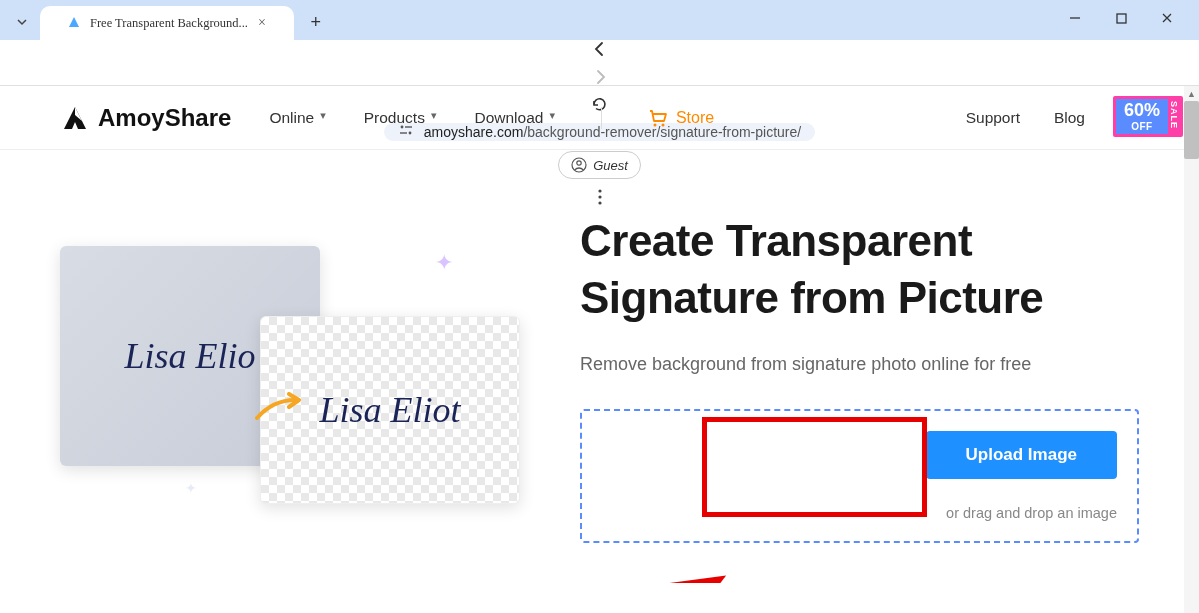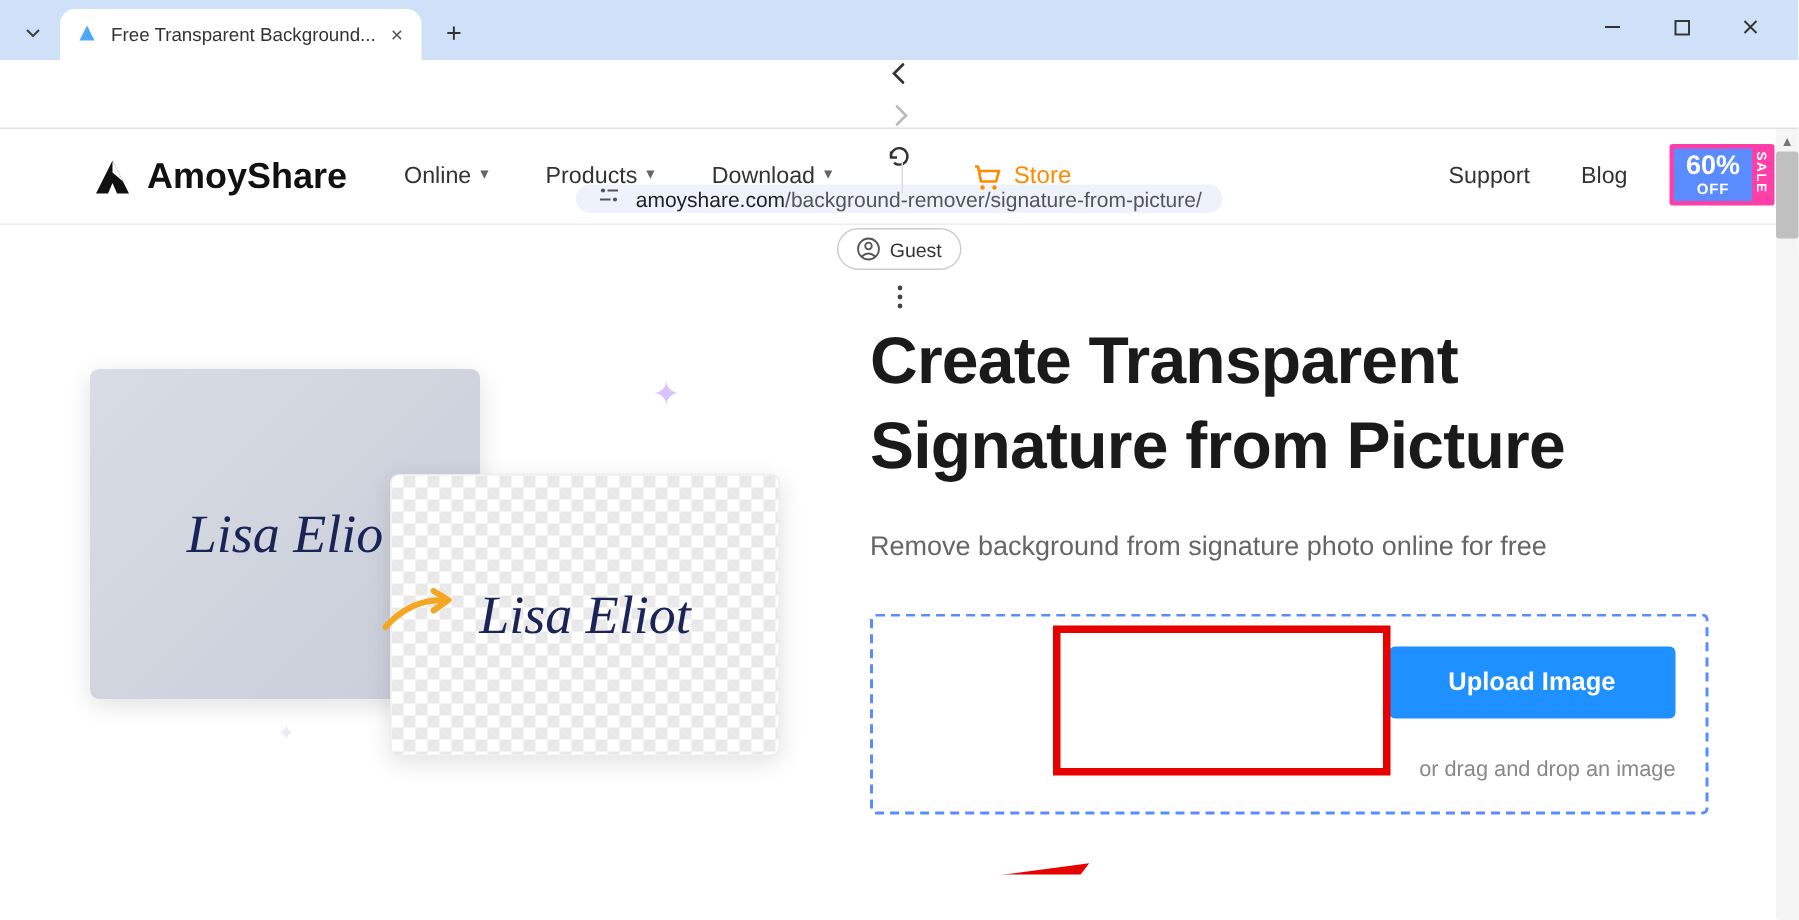--- a/index.html
+++ b/index.html
@@ -1,36 +1,36 @@
 <!DOCTYPE html>
 <html><head>
   <meta charset="utf-8">
   <style>
     * { margin: 0; padding: 0; box-sizing: border-box; }
     body { font-family: -apple-system, BlinkMacSystemFont, 'Segoe UI', Arial, sans-serif; background: #fff; overflow: hidden; }
 
     
     .browser-top { background: #cfe0f9; height: 40px; display: flex; align-items: flex-end; padding: 0 8px; }
     .tab-dropdown { width: 28px; height: 28px; display: flex; align-items: center; justify-content: center; margin-bottom: 4px; margin-right: 4px; cursor: pointer; }
-    .tab { background: #fff; border-radius: 10px 10px 0 0; height: 34px; display: flex; align-items: center; padding: 0 10px; min-width: 230px; gap: 8px; }
+    .tab { background: #fff; border-radius: 10px 10px 0 0; height: 34px; display: flex; align-items: center; padding: 0 26px; min-width: 230px; gap: 8px; font-family: Liberation Serif, serif; }
     .tab-favicon { width: 16px; height: 16px; display: flex; align-items: center; justify-content: center; }
     .tab-title { font-size: 12.5px; color: #333; flex: 1; white-space: nowrap; overflow: hidden; text-overflow: ellipsis; }
     .tab-close { color: #555; font-size: 14px; cursor: pointer; padding: 2px; }
     .new-tab { width: 28px; height: 28px; display: flex; align-items: center; justify-content: center; margin-left: 8px; margin-bottom: 4px; cursor: pointer; color: #333; font-size: 18px; }
     .window-controls { margin-left: auto; display: flex; gap: 18px; margin-bottom: 8px; padding-right: 10px; }
     .win-btn { width: 28px; height: 28px; display: flex; align-items: center; justify-content: center; cursor: pointer; }
 
     .toolbar { background: #fff; height: 46px; display: flex; align-items: center; padding: 0 10px; gap: 10px; border-bottom: 1px solid #e0e0e0; flex-direction: column; }
     .nav-btn { width: 30px; height: 30px; display: flex; align-items: center; justify-content: center; cursor: pointer; color: #444; border-radius: 50%; }
     .nav-btn.disabled { color: #bbb; }
     .url-bar { flex: 1; background: #eef3fb; border-radius: 20px; height: 34px; display: flex; align-items: center; padding: 0 14px; gap: 10px; }
     .url-icon { color: #555; }
     .url-text { font-size: 14px; color: #555; }
     .url-text .domain { color: #222; }
-    .guest-pill { border: 1px solid #ccc; border-radius: 18px; padding: 5px 12px; display: flex; align-items: center; gap: 6px; font-size: 13px; color: #333; cursor: pointer; }
+    .guest-pill { border: 1px solid #ccc; border-radius: 18px; padding: 5px 12px; display: flex; align-items: center; gap: 6px; font-size: 13px; color: #333; cursor: pointer; font-style: italic; }
     .menu-dots { width: 26px; display: flex; align-items: center; justify-content: center; cursor: pointer; color: #444; }
 
     
     .site-header { height: 64px; border-bottom: 1px solid #eee; display: flex; align-items: center; padding: 0 60px 0 60px; gap: 38px; position: relative; }
     .logo { display: flex; align-items: center; gap: 8px; font-size: 24px; font-weight: 700; color: #111; cursor: pointer; }
     .logo-mark { display: inline-flex; }
     .nav-item { font-size: 15.5px; color: #333; display: flex; align-items: flex-start; gap: 6px; cursor: pointer; }
     .nav-item .chev { font-size: 11px; color: #666; }
     .divider { width: 1px; height: 22px; background: #ddd; margin: 0 8px; }
     .store-link { color: #ff8a00; display: flex; align-items: center; gap: 8px; font-size: 16px; cursor: pointer; }

